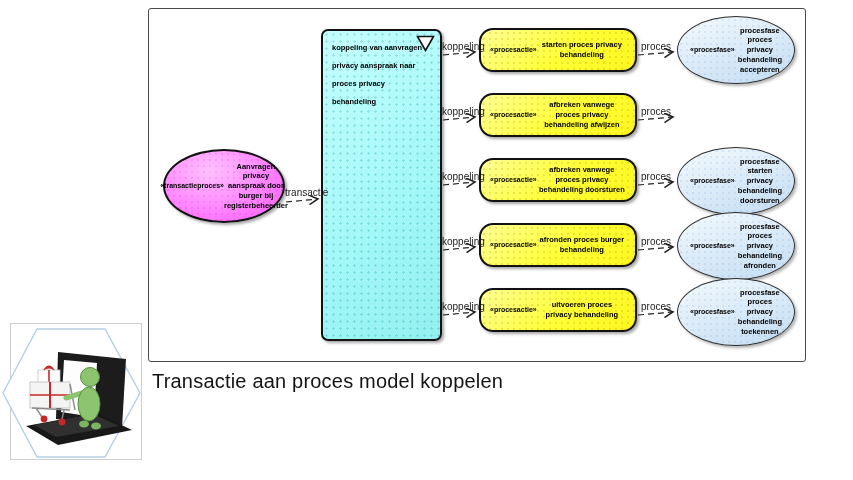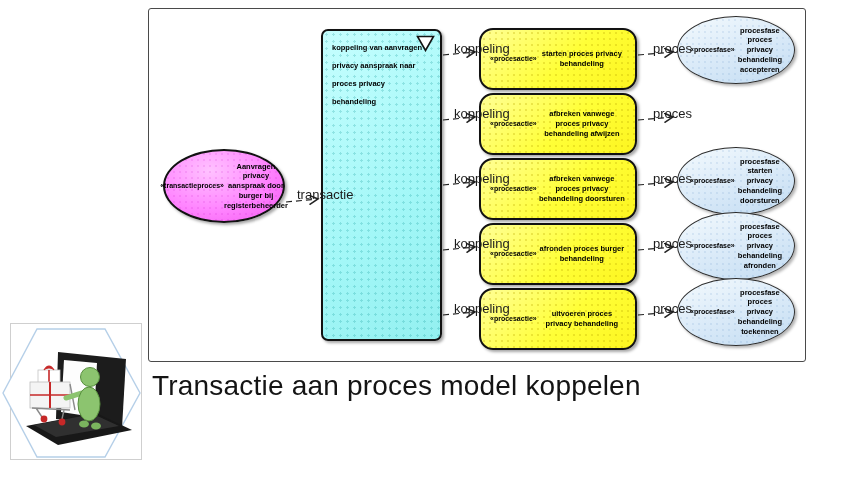--- a/index.html
+++ b/index.html
@@ -42,47 +42,47 @@
       radial-gradient(rgba(0,140,140,0.22) 1px, transparent 1.2px),
       linear-gradient(135deg, #c6ffff 0%, #a2f7f7 60%, #93f0f0 100%);
     background-size:7px 7px, 100% 100%;
     box-shadow:2px 2px 3px rgba(0,0,0,0.35);
   }
   .coupling-box .shape-name { font-size:7.5px; font-weight:700; }
   .triangle-marker { right:5px; top:4px; width:19px; height:17px; }
 
   
   .action-box {
-    left:330px; width:158px; height:62px; border-radius:14px;
+    left:330px; width:158px; height:44px; border-radius:14px;
     border:2px solid #121212; padding:17px 9px; gap:1px;
     background:
       radial-gradient(rgba(190,170,0,0.30) 1px, transparent 1.2px),
       linear-gradient(135deg, #ffff96 0%, #ffff37 55%, #fdf520 100%);
     background-size:6px 6px, 100% 100%;
     box-shadow:2px 2px 3px rgba(0,0,0,0.35);
   }
 
   
   .phase-ellipse {
     left:528px; width:118px; height:68px; border-radius:50%;
     border:1.5px solid #2d2d2d; padding:5px 12px; gap:3px;
     background:
       radial-gradient(rgba(90,140,195,0.14) 1px, transparent 1.2px),
       linear-gradient(160deg, #f4fafd 0%, #ddecf9 45%, #c3dcf2 100%);
     background-size:6px 6px, 100% 100%;
     box-shadow:2px 2px 3px rgba(0,0,0,0.30);
   }
 
-  .edge-label { font-size:13px; color:#1c1c1c; white-space:nowrap;margin-left:12px; }
+  .edge-label { font-size:10px; color:#1c1c1c; white-space:nowrap; }
 
   .connector-layer { left:0; top:0; width:658px; height:354px; pointer-events:none; }
 
   
   .page-title {
-    position:absolute; left:152px; top:370px; font-size:28px; color:#141414;
+    position:absolute; left:152px; top:370px; font-size:20px; color:#141414;
     font-weight:400; letter-spacing:0.2px;
   }
   .thumbnail { position:absolute; left:0; top:318px; width:148px; height:150px; }
 </style>
 </head>
 <body>
 
 <div class="diagram">
 
   <svg class="connector-layer" width="658" height="354" viewBox="0 0 658 354">

